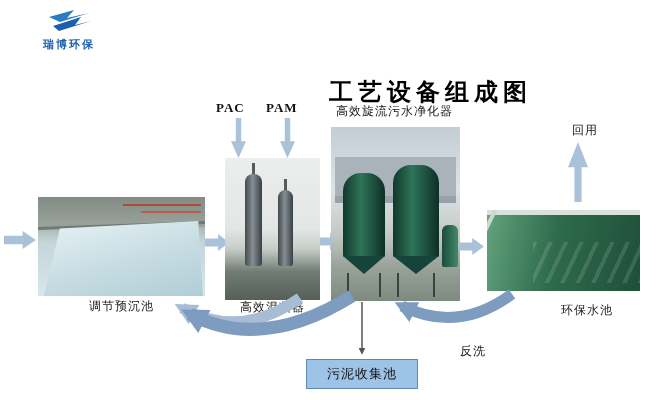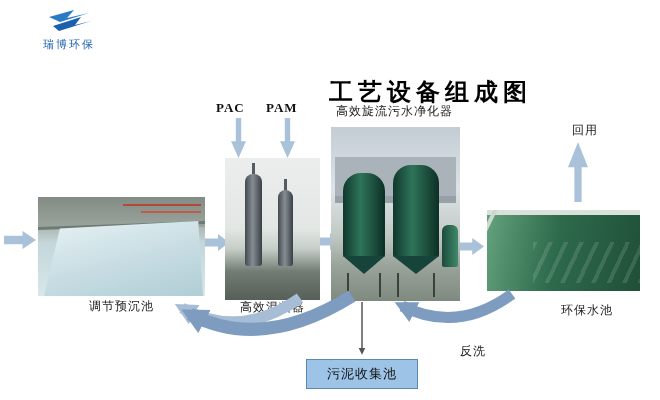--- a/index.html
+++ b/index.html
@@ -11,21 +11,21 @@
   .label.center { text-align:center; }
 
   
   .arrow { position:absolute; background:#a9c1d9; }
   .arrow.right { clip-path:polygon(0 26%,58% 26%,58% 0,100% 50%,58% 100%,58% 74%,0 74%); }
   .arrow.up    { clip-path:polygon(50% 0,100% 42%,68% 42%,68% 100%,32% 100%,32% 42%,0 42%); }
   .arrow.down  { clip-path:polygon(32% 0,68% 0,68% 58%,100% 58%,50% 100%,0 58%,32% 58%); }
 
   
   .logo { left:34px; top:8px; width:70px; height:52px; text-align:center; }
-  .logo-text { color:#1b5fae; font-size:11px; font-weight:normal; letter-spacing:2px; margin-top:1px; }
+  .logo-text { color:#1b5fae; font-size:11px; font-weight:bold; letter-spacing:2px; margin-top:1px; }
   .title { left:0; top:32px; width:532px; text-align:right; font-size:24px; letter-spacing:5px; font-weight:600; color:#000;margin-top:44px; }
 
   .chem { font-size:13px; font-weight:600; letter-spacing:1px; color:#111;text-align:right; }
 
   
   .photo { position:absolute; overflow:hidden; }
   #photo1 { left:38px; top:197px; width:167px; height:99px;
     background:linear-gradient(180deg,#98a29b 0%,#8c968f 20%,#aebab6 32%,#c4d6da 46%,#d7e7ea 100%); }
   .p1-deck { position:absolute; left:0; top:0; width:100%; height:30px; background:linear-gradient(180deg,#828c85,#9aa49d); }
   .p1-water { position:absolute; left:6px; top:24px; width:159px; height:75px;

